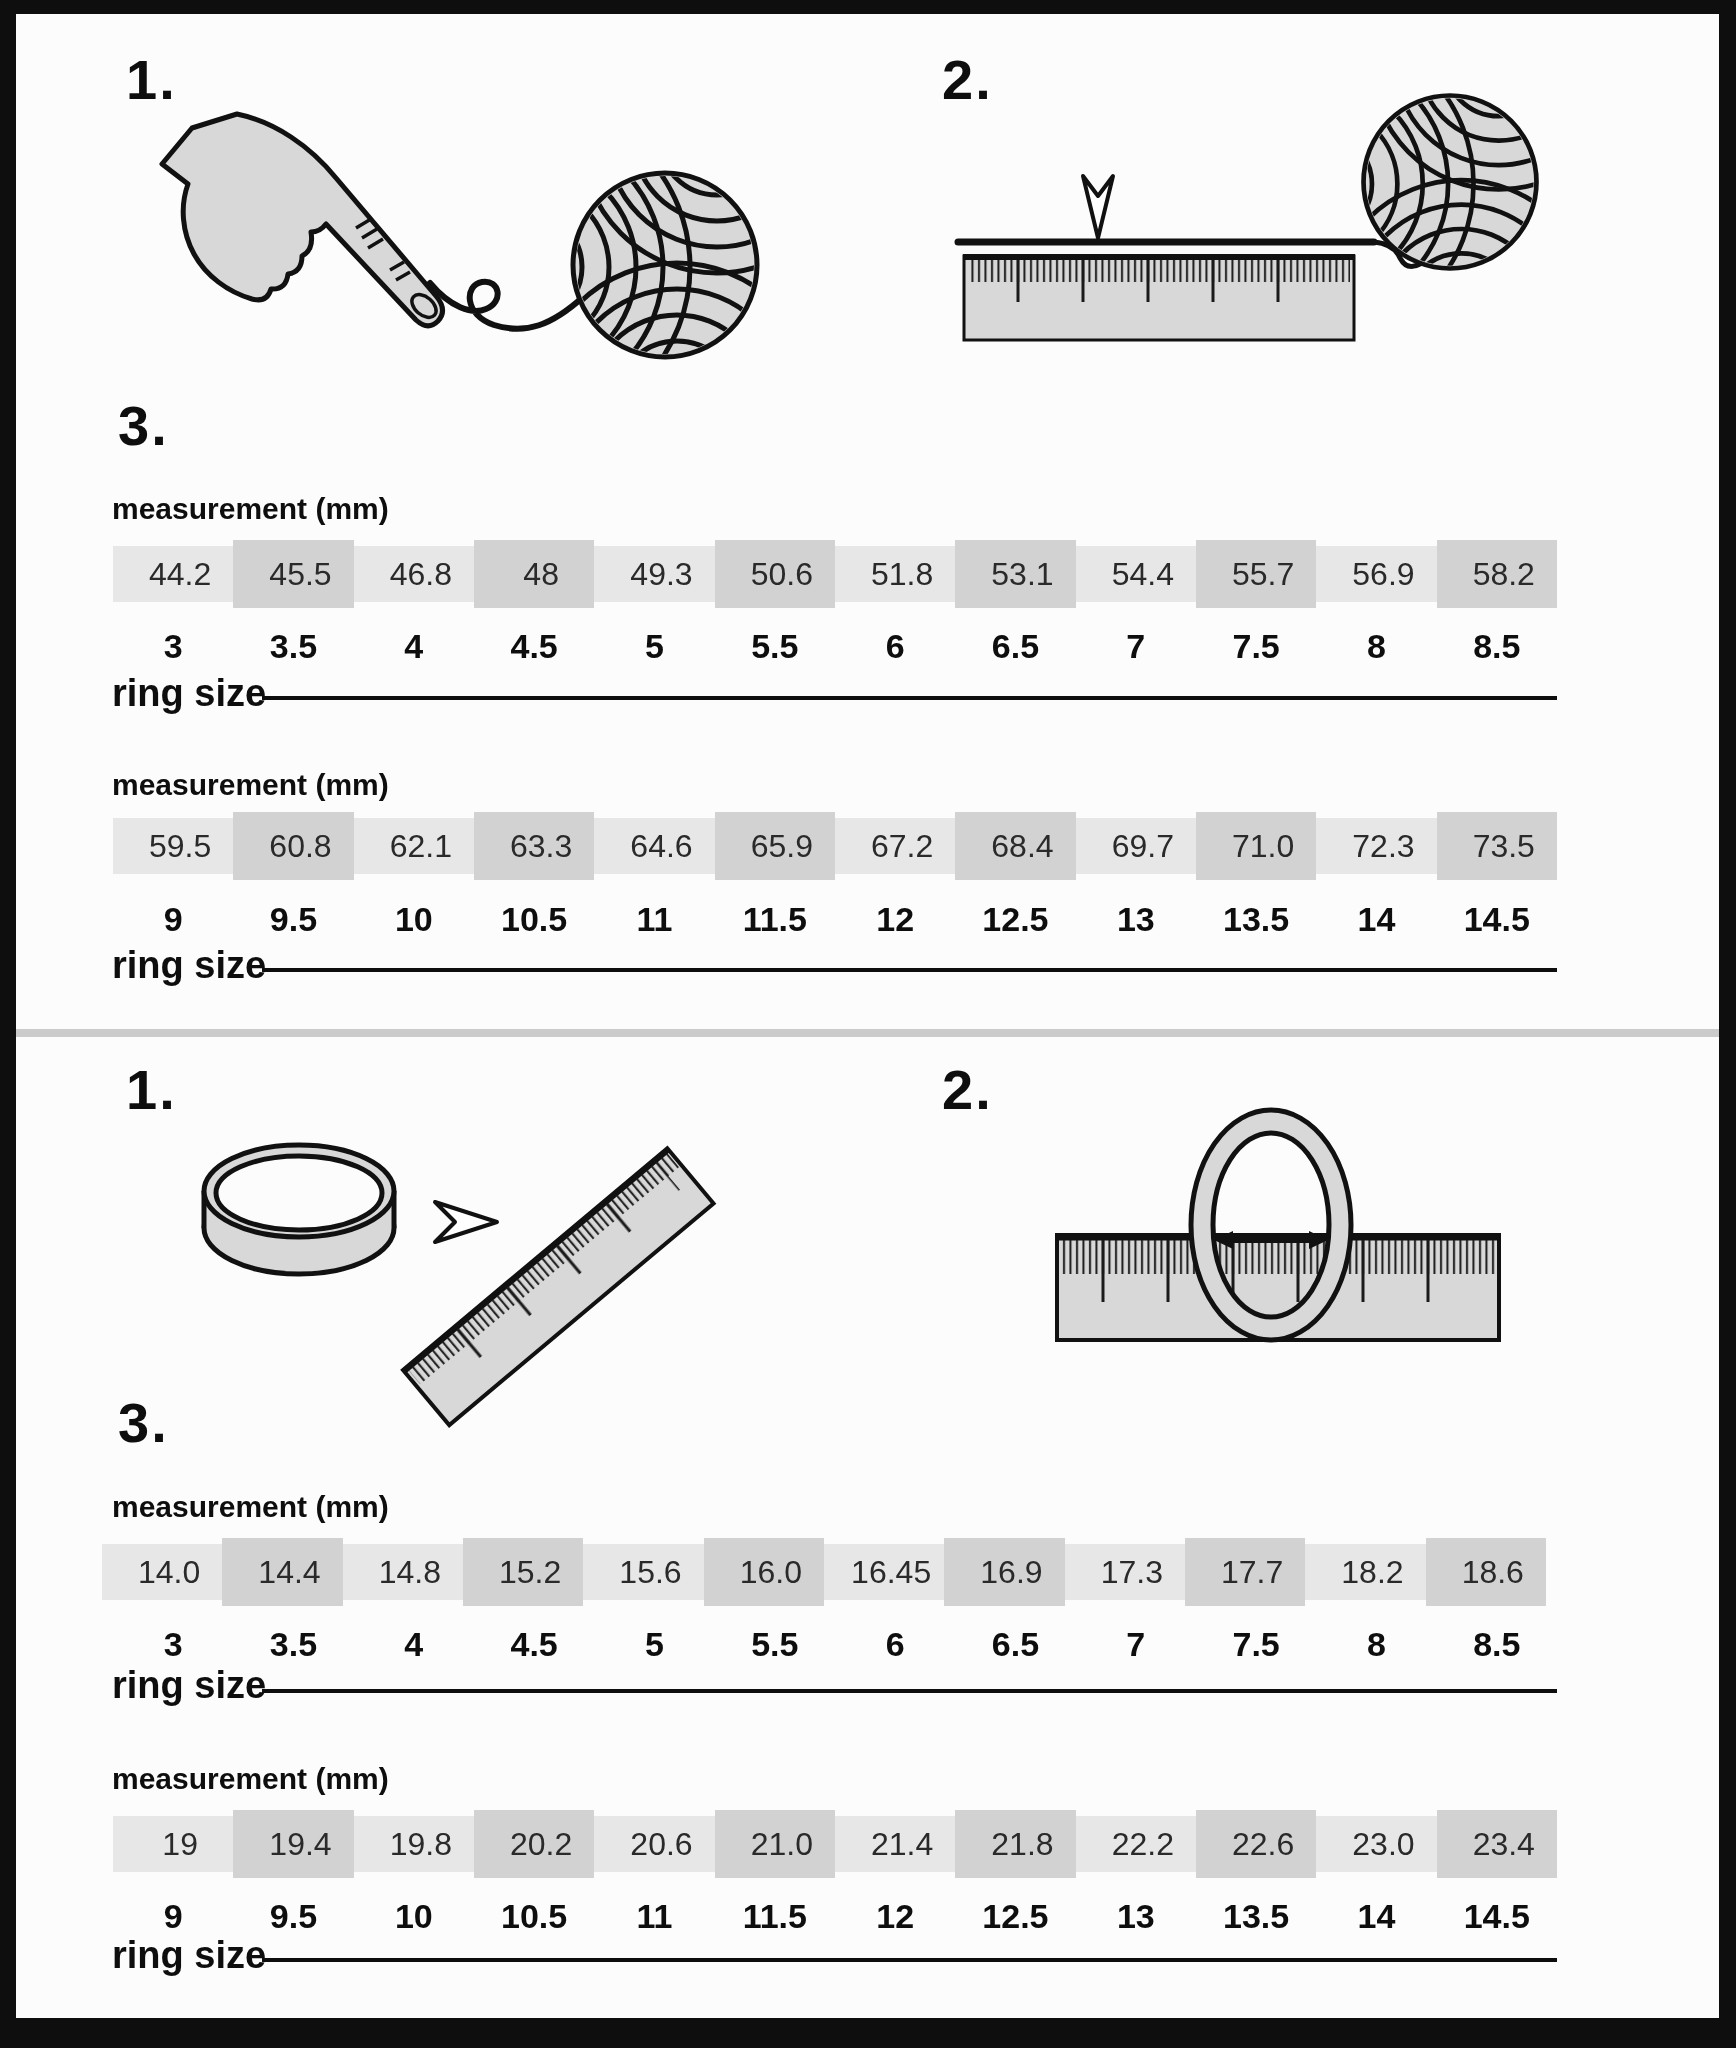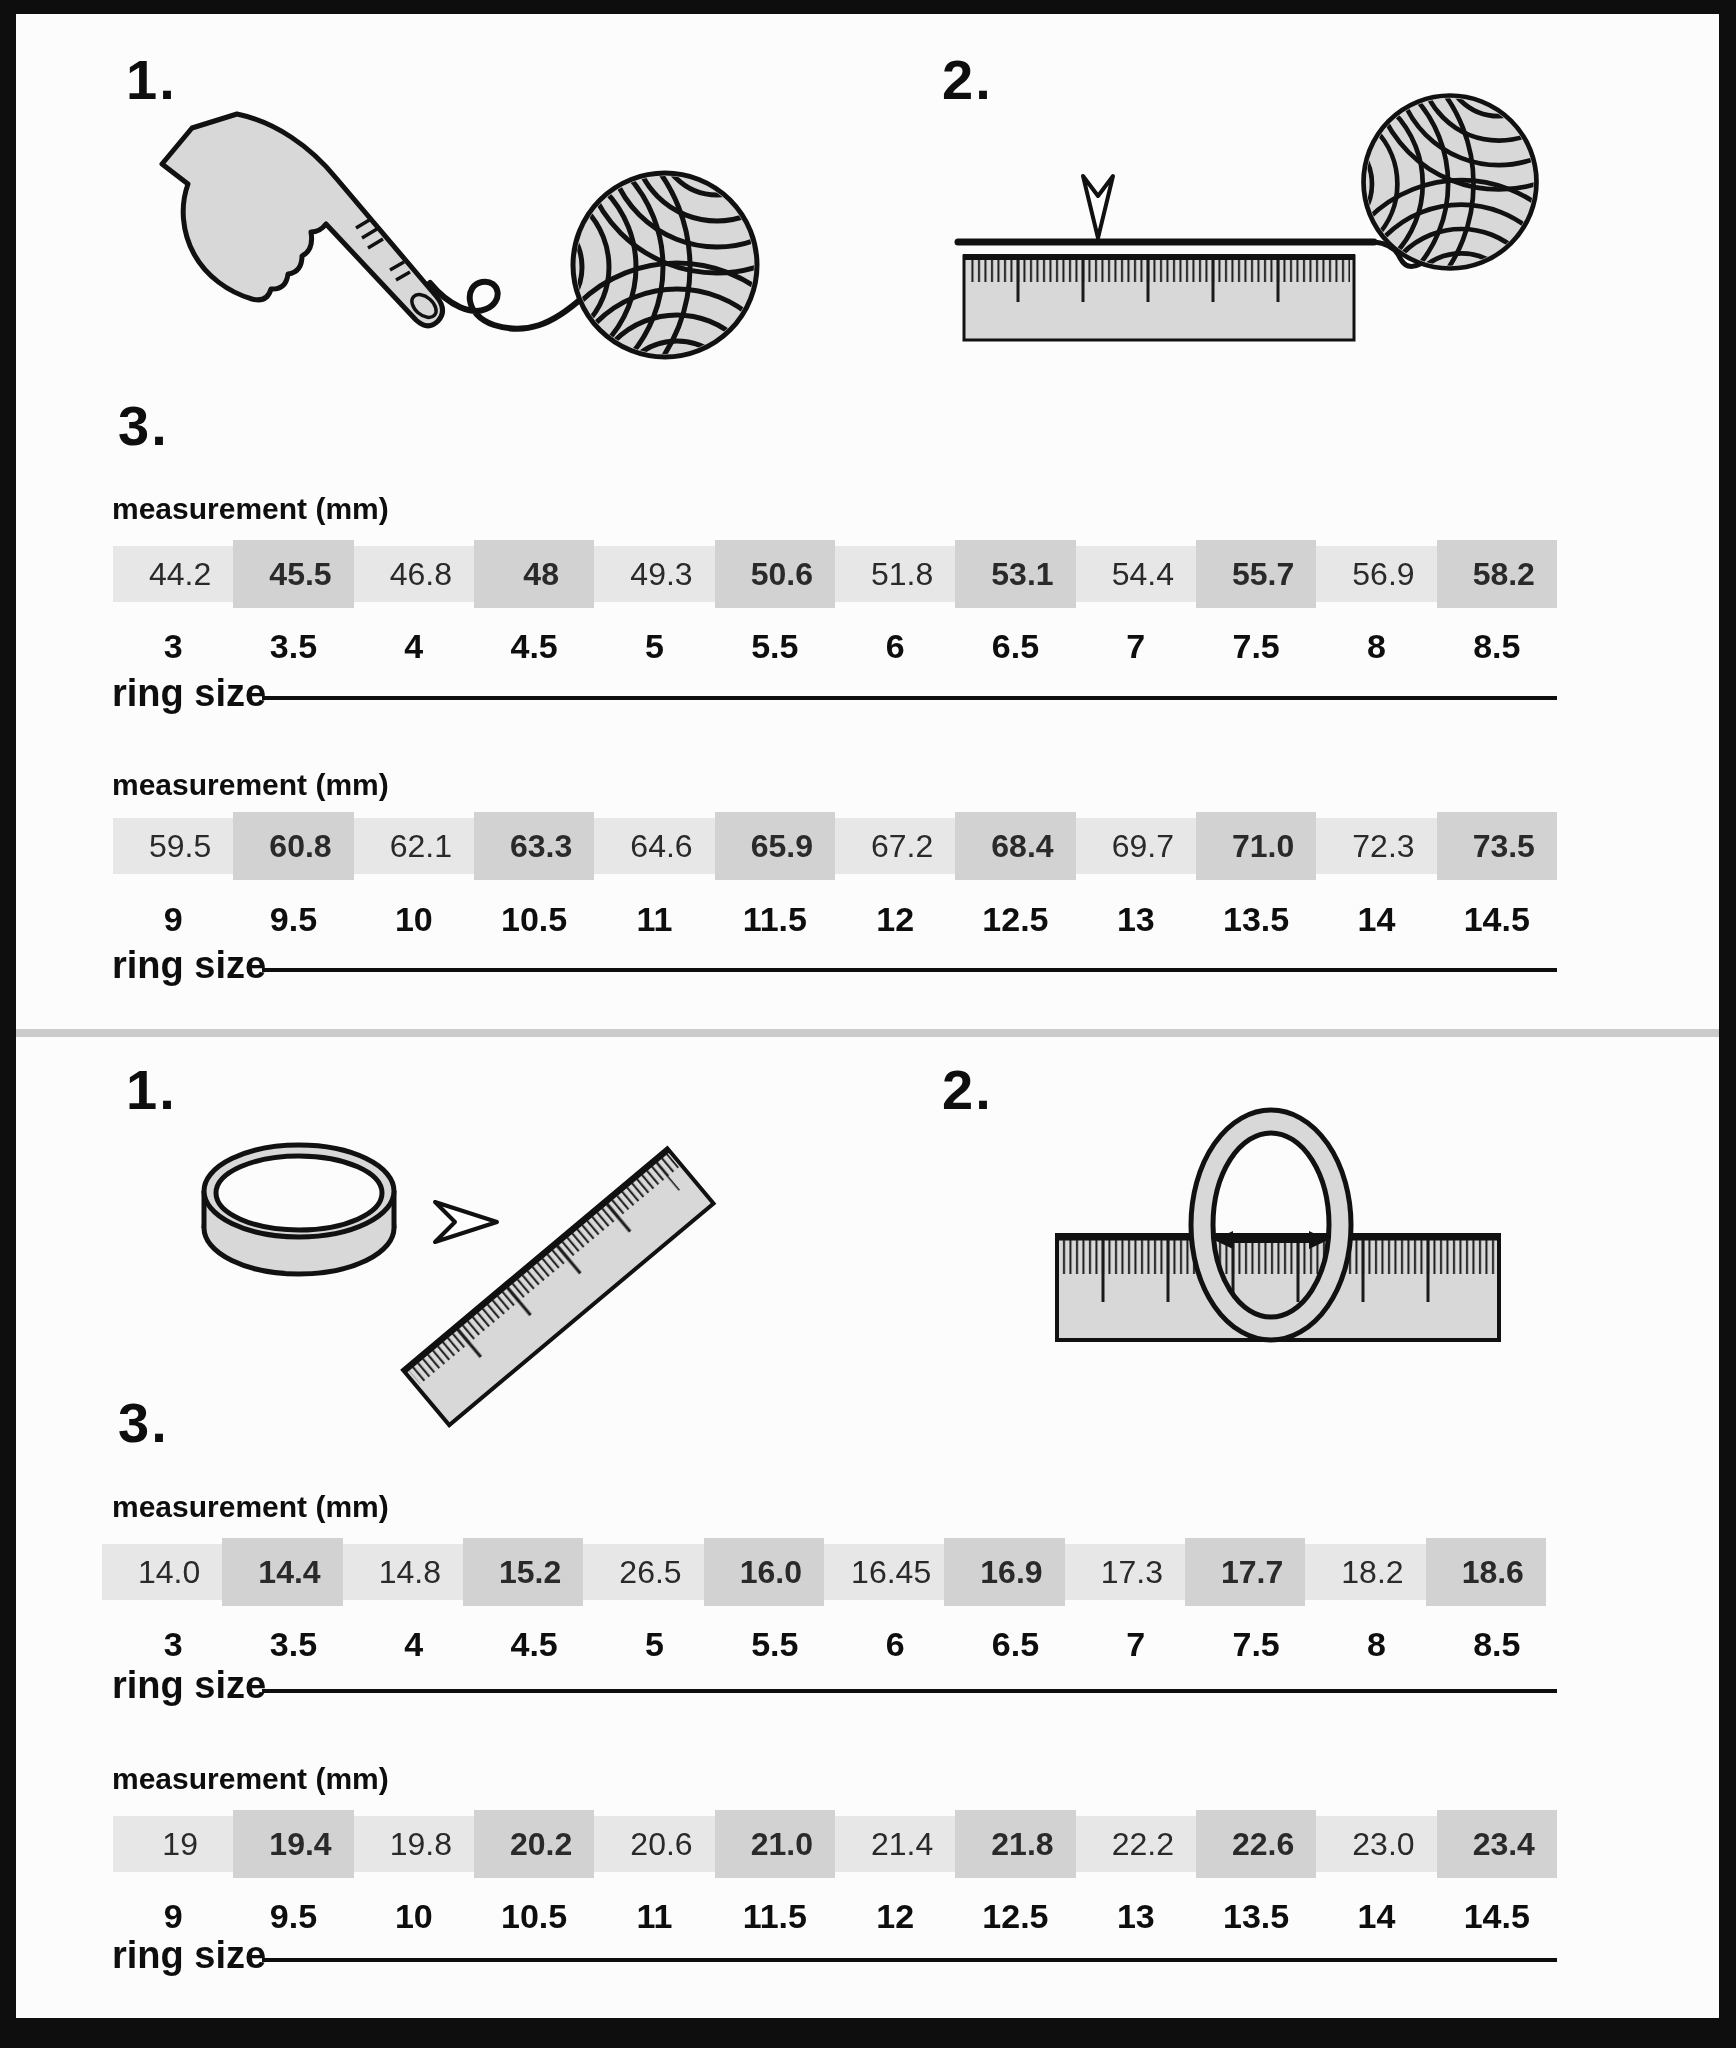--- a/index.html
+++ b/index.html
@@ -5,21 +5,21 @@
   html,body{margin:0;padding:0;background:#777;}
   .page{position:relative;width:1736px;height:2048px;background:#0e0e0e;
         font-family:"Liberation Sans",sans-serif;color:#0e0e0e;overflow:hidden;margin:0 auto;}
   .canvas{position:absolute;left:16px;top:14px;width:1703px;height:2004px;background:#fcfcfc;}
   .abs{position:absolute;}
   .stepnum{position:absolute;font-weight:700;font-size:56px;line-height:1;letter-spacing:2px;color:#0e0e0e;}
   .mlabel{position:absolute;font-weight:700;font-size:30px;color:#0e0e0e;}
   .mrow{position:absolute;display:flex;width:1444px;height:68px;}
   .mcell{flex:1;display:flex;align-items:center;justify-content:center;
          font-size:32px;color:#2a2a2a;background:#e7e7e7;margin:6px 0;padding-left:14px;}
-  .mcell.alt{background:#d2d2d2;margin:0;font-weight:bold;}
+  .mcell.alt{background:#d2d2d2;margin:0;}
   .srow{position:absolute;display:flex;width:1444px;height:52px;}
   .scell{flex:1;display:flex;align-items:center;justify-content:center;
          font-weight:700;font-size:34px;color:#0e0e0e;}
   .scell.alt{background:transparent;text-align:center;}
   .ringlabel{position:absolute;font-weight:700;font-size:38px;color:#0e0e0e;}
   .ringline{position:absolute;border-top:4px solid #0e0e0e;height:0;width:1295px;}
   .divider{position:absolute;left:16px;width:1703px;height:8px;background:#cbcbcb;}
   svg{display:block;}
 </style>
 </head>
@@ -201,21 +201,21 @@
   </svg>
 
   <div class="stepnum" style="left:118px;top:1395px;">3.</div>
 
   <div class="mlabel" style="left:112px;top:1490px;">measurement (mm)</div>
   <div class="mrow" style="left:102px;top:1538px;">
       <div class="mcell">14.0</div>
       <div class="mcell alt">14.4</div>
       <div class="mcell">14.8</div>
       <div class="mcell alt">15.2</div>
-      <div class="mcell">26.5</div>
+      <div class="mcell">15.6</div>
       <div class="mcell alt">16.0</div>
       <div class="mcell">16.45</div>
       <div class="mcell alt">16.9</div>
       <div class="mcell">17.3</div>
       <div class="mcell alt">17.7</div>
       <div class="mcell">18.2</div>
       <div class="mcell alt">18.6</div>
     </div>
   <div class="srow" style="left:113px;top:1618px;">
       <div class="scell">3</div>

